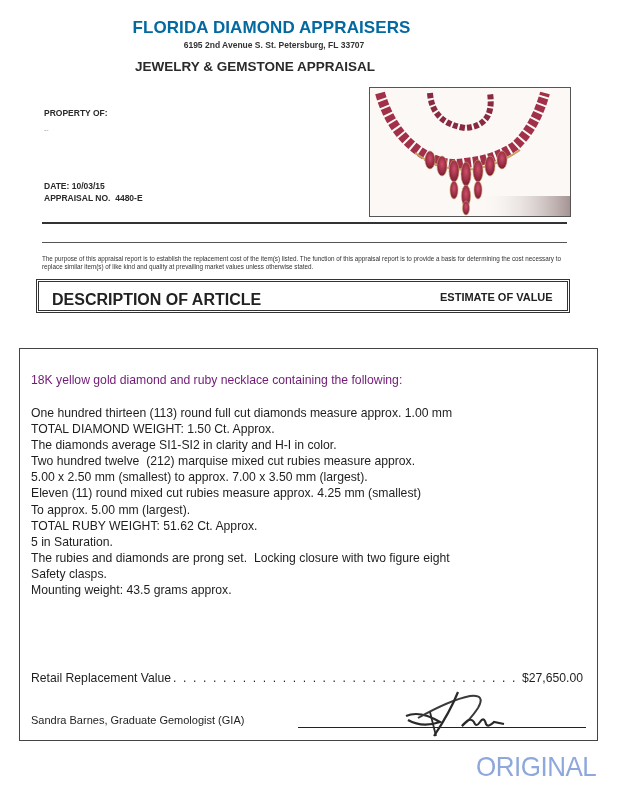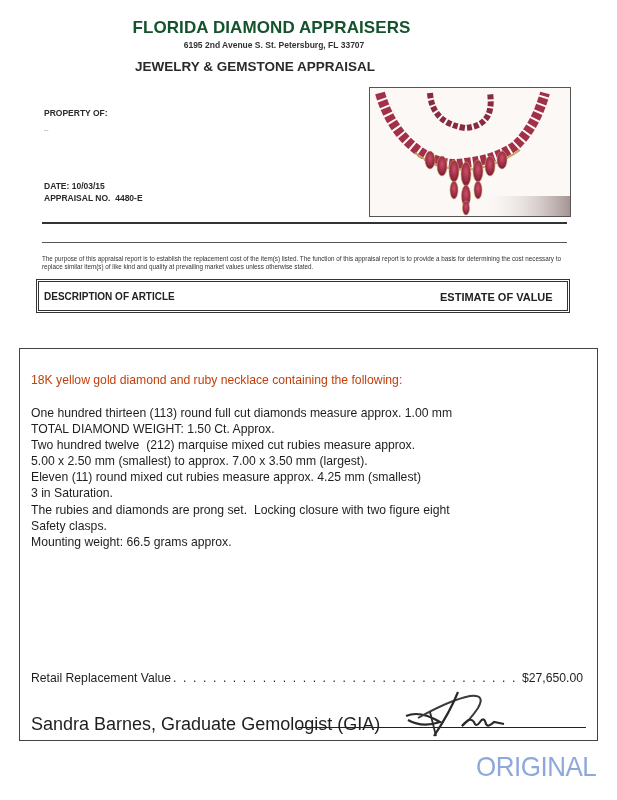--- a/index.html
+++ b/index.html
@@ -3,21 +3,21 @@
 <meta charset="utf-8">
 <style>
   html, body { margin: 0; padding: 0; background: #ffffff; }
   body {
     width: 617px; height: 800px; position: relative; overflow: hidden;
     font-family: "Liberation Sans", sans-serif; color: #1a1a1a;
   }
   .abs { position: absolute; }
   .company {
     left: 0; width: 543px; top: 18px; text-align: center;
-    font-weight: bold; font-size: 17px; color: #14532d; letter-spacing: 0.1px;
+    font-weight: bold; font-size: 17px; color: #0369a1; letter-spacing: 0.1px;
   }
   .address {
     left: 0; width: 548px; top: 40px; text-align: center;
     font-weight: bold; font-size: 8.5px; color: #333;
   }
   .doc-title {
     left: 0; width: 510px; top: 59px; text-align: center;
     font-weight: bold; font-size: 13.5px; color: #2a2a2a;
   }
   .small-label { font-weight: bold; font-size: 8.5px; color: #2a2a2a; }
@@ -31,32 +31,32 @@
   }
   .hr1 { left: 42px; top: 222px; width: 525px; height: 0; border-top: 2px solid #333; }
   .hr2 { left: 42px; top: 242px; width: 525px; height: 0; border-top: 1px solid #555; }
   .purpose {
     left: 42px; top: 255px; width: 530px; font-size: 6.3px; line-height: 8px; color: #333;
   }
   .desc-header {
     left: 36px; top: 279px; width: 534px; height: 34px;
     border: 3px double #333; box-sizing: border-box;
   }
-  .desc-left { left: 44px; top: 291px; font-weight: bold; font-size: 10px; color: #222; }
+  .desc-left { left: 52px; top: 291px; font-weight: bold; font-size: 16px; color: #222; }
   .desc-right { left: 440px; top: 291px; font-weight: bold; font-size: 11px; color: #222; }
   .main-box {
     left: 19px; top: 348px; width: 579px; height: 393px;
     border: 1px solid #444; box-sizing: border-box;
   }
-  .intro { left: 31px; top: 373px; font-size: 12.2px; color: #c2410c; }
+  .intro { left: 31px; top: 373px; font-size: 12.2px; color: #701a75; }
   .details { left: 31px; top: 405px; font-size: 12.2px; line-height: 16.1px; color: #1e1e1e; }
   .details div { white-space: pre; }
   .retail { left: 31px; top: 651px; font-size: 12.2px; color: #1e1e1e; width: 552px; display: flex; margin-top: 20px; }
   .retail .dots { flex: 1; overflow: hidden; white-space: nowrap; letter-spacing: 1.6px; margin: 0 2px; }
-  .sig-label { left: 31px; top: 714px; font-size: 18px; color: #1e1e1e; }
+  .sig-label { left: 31px; top: 714px; font-size: 11px; color: #1e1e1e; }
   .sig-line { left: 298px; top: 727px; width: 288px; height: 0; border-top: 1px solid #222; }
   .signature { left: 400px; top: 688px; width: 130px; height: 50px; }
   .stamp {
     left: 476px; top: 752px; font-size: 26px; color: #8fa8dc;
     letter-spacing: -0.5px; font-weight: normal; transform: scaleY(1.05);
   }
 </style>
 </head>
 <body>
 
@@ -117,27 +117,30 @@
 <div class="abs desc-left">DESCRIPTION OF ARTICLE</div>
 <div class="abs desc-right">ESTIMATE OF VALUE</div>
 
 <div class="abs main-box"></div>
 
 <div class="abs intro">18K yellow gold diamond and ruby necklace containing the following:</div>
 
 <div class="abs details">
   <div>One hundred thirteen (113) round full cut diamonds measure approx. 1.00 mm</div>
   <div>TOTAL DIAMOND WEIGHT: 1.50 Ct. Approx.</div>
+  <div>The diamonds average SI1-SI2 in clarity and H-I in color.</div>
   <div>Two hundred twelve  (212) marquise mixed cut rubies measure approx.</div>
   <div>5.00 x 2.50 mm (smallest) to approx. 7.00 x 3.50 mm (largest).</div>
   <div>Eleven (11) round mixed cut rubies measure approx. 4.25 mm (smallest)</div>
-  <div>3 in Saturation.</div>
+  <div>To approx. 5.00 mm (largest).</div>
+  <div>TOTAL RUBY WEIGHT: 51.62 Ct. Approx.</div>
+  <div>5 in Saturation.</div>
   <div>The rubies and diamonds are prong set.  Locking closure with two figure eight</div>
   <div>Safety clasps.</div>
-  <div>Mounting weight: 66.5 grams approx.</div>
+  <div>Mounting weight: 43.5 grams approx.</div>
 </div>
 
 <div class="abs retail">
   <span>Retail Replacement Value</span>
   <span class="dots">. . . . . . . . . . . . . . . . . . . . . . . . . . . . . . . . . . . . . . . . . . . . . . . . . . . . . . . . . . . . . . . . . . . . .</span>
   <span>$27,650.00</span>
 </div>
 
 <div class="abs sig-label">Sandra Barnes, Graduate Gemologist (GIA)</div>
 <div class="abs sig-line"></div>

